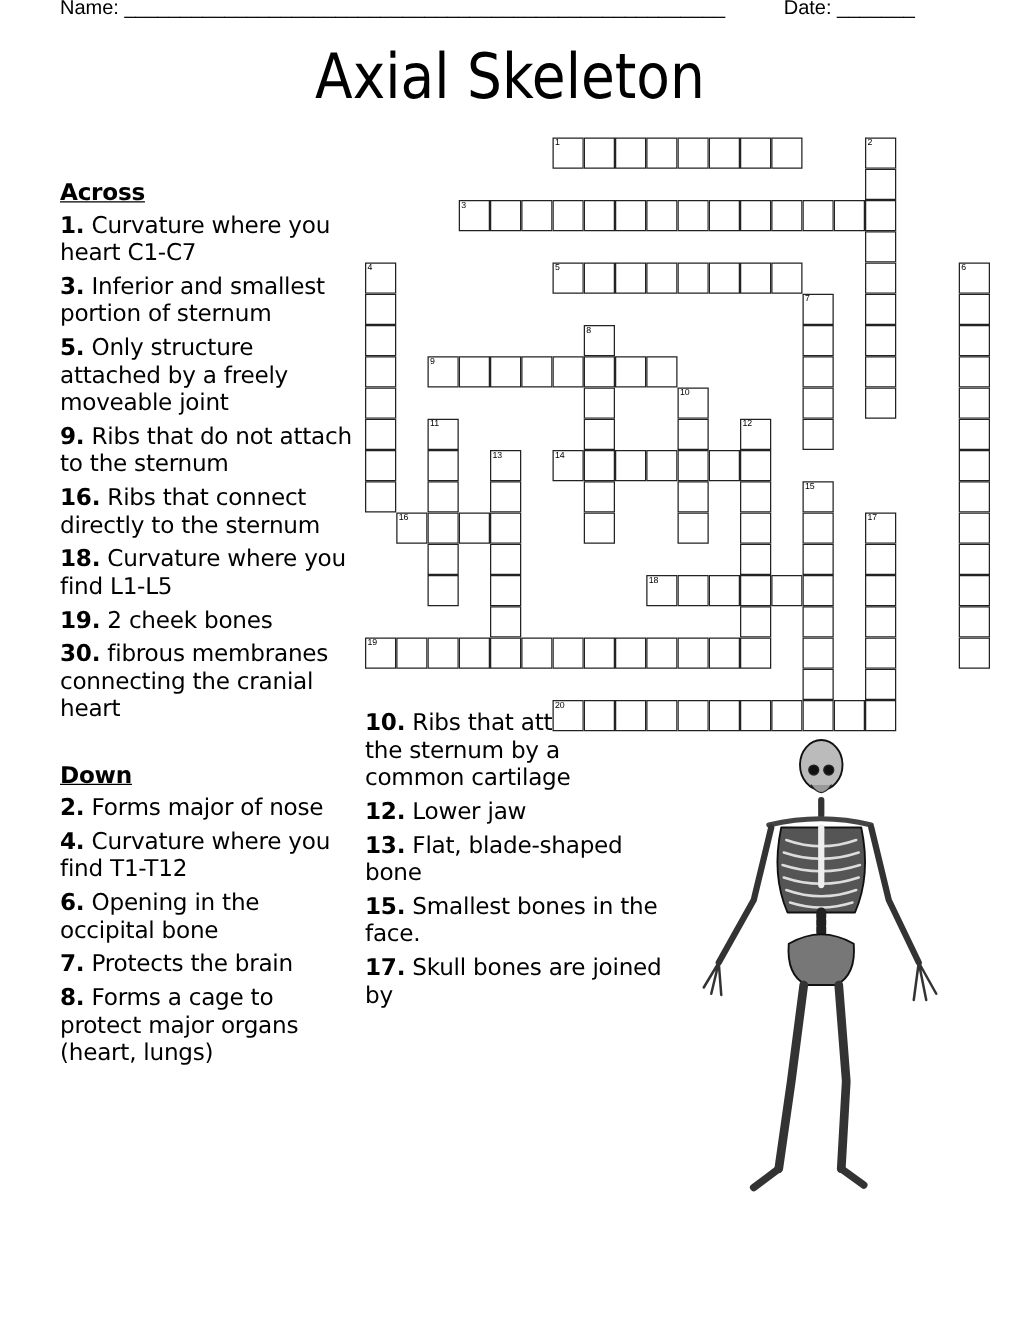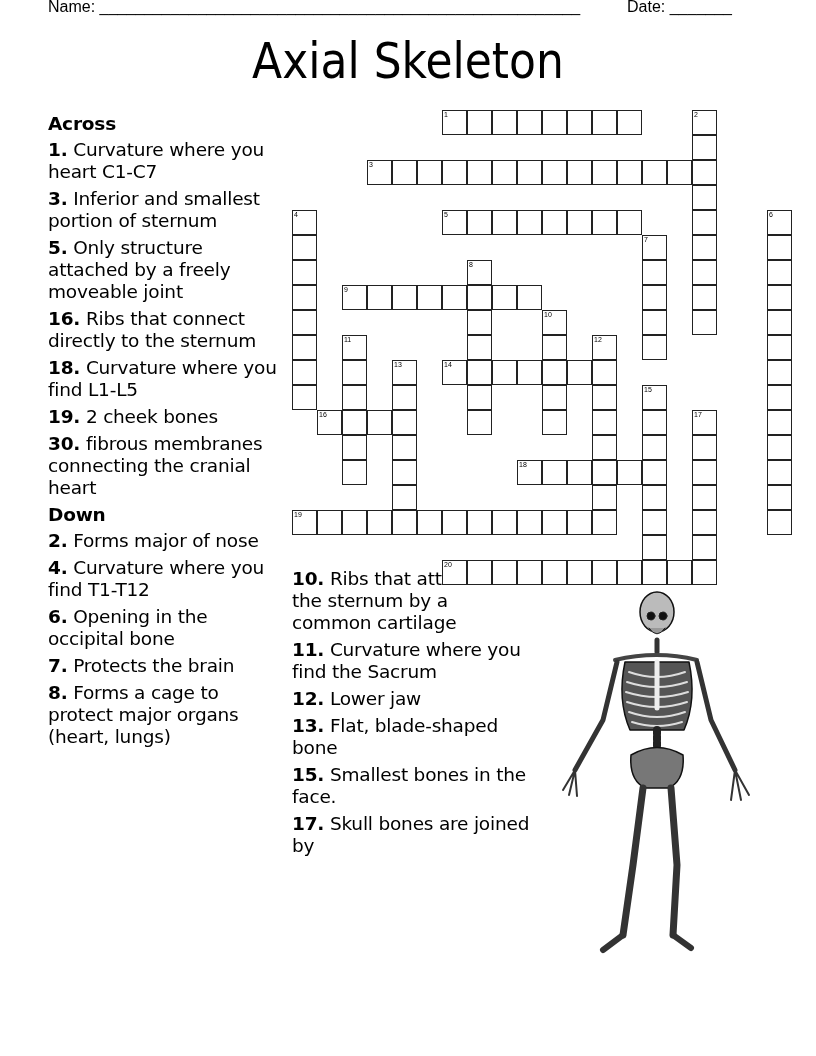--- a/index.html
+++ b/index.html
@@ -2,21 +2,21 @@
 <html><head>
 <meta charset="utf-8">
 <style>
   html, body { margin: 0; padding: 0; background: #fff; }
   body { width: 816px; height: 1056px; position: relative; overflow: hidden; font-family: "DejaVu Sans", sans-serif; color: #000; }
   .header-line { position: absolute; top: -2px; font-family: "Liberation Sans", sans-serif; font-size: 16px; }
   .name-field { left: 48px; }
   .date-field { left: 627px; }
   .title { position: absolute; top: 32px; left: 0; width: 816px; text-align: center; font-size: 50px; font-family: "DejaVu Sans", sans-serif; letter-spacing: 0px; transform: scaleX(0.88); }
   .clues { position: absolute; font-size: 18.5px; line-height: 22px; letter-spacing: -0.2px; }
-  .clues .heading { font-weight: bold; margin-bottom: 4px; }
+  .clues .heading { font-weight: bold; text-decoration: underline; margin-bottom: 4px; margin-top: 31px; }
   .clue { margin-bottom: 5px; }
   .clue b { font-weight: bold; }
   .col-left { left: 48px; top: 113px; width: 240px; }
   .col-mid { left: 292px; top: 568px; width: 240px; }
   .grid { position: absolute; left: 0; top: 0; width: 816px; height: 1056px; pointer-events: none; }
   .cell { position: absolute; width: 25px; height: 25px; box-sizing: border-box; border: 1.5px solid #222; background: #fff; pointer-events: auto; }
   .cell .num { position: absolute; top: 0px; left: 1px; font-size: 7px; font-family: "Liberation Sans", sans-serif; line-height: 8px; }
   .skeleton { position: absolute; left: 545px; top: 590px; width: 215px; height: 370px; }
 </style>
 </head>
@@ -25,35 +25,35 @@
 <div class="header-line name-field">Name: ______________________________________________________</div>
 <div class="header-line date-field">Date: _______</div>
 
 <div class="title">Axial Skeleton</div>
 
 <div class="clues col-left">
   <div class="heading">Across</div>
   <div class="clue"><b>1.</b> <span>Curvature where you heart C1-C7</span></div>
   <div class="clue"><b>3.</b> <span>Inferior and smallest portion of sternum</span></div>
   <div class="clue"><b>5.</b> <span>Only structure attached by a freely moveable joint</span></div>
+  <div class="clue"><b>9.</b> <span>Ribs that do not attach to the sternum</span></div>
   <div class="clue"><b>16.</b> <span>Ribs that connect directly to the sternum</span></div>
   <div class="clue"><b>18.</b> <span>Curvature where you find L1-L5</span></div>
   <div class="clue"><b>19.</b> <span>2 cheek bones</span></div>
   <div class="clue"><b>30.</b> <span>fibrous membranes connecting the cranial heart</span></div>
   <div class="heading">Down</div>
   <div class="clue"><b>2.</b> <span>Forms major of nose</span></div>
   <div class="clue"><b>4.</b> <span>Curvature where you find T1-T12</span></div>
   <div class="clue"><b>6.</b> <span>Opening in the occipital bone</span></div>
   <div class="clue"><b>7.</b> <span>Protects the brain</span></div>
   <div class="clue"><b>8.</b> <span>Forms a cage to protect major organs (heart, lungs)</span></div>
 </div>
 
 <div class="clues col-mid">
   <div class="clue"><b>10.</b> <span>Ribs that attach to the sternum by a common cartilage</span></div>
-  <div class="clue"><b>11.</b> <span>Curvature where you find the Sacrum</span></div>
   <div class="clue"><b>12.</b> <span>Lower jaw</span></div>
   <div class="clue"><b>13.</b> <span>Flat, blade-shaped bone</span></div>
   <div class="clue"><b>15.</b> <span>Smallest bones in the face.</span></div>
   <div class="clue"><b>17.</b> <span>Skull bones are joined by</span></div>
 </div>
 
 <div class="grid" id="grid">
     <div class="cell" style="left: 442px; top: 110px;">
       <span class="num">1</span>
     </div>

